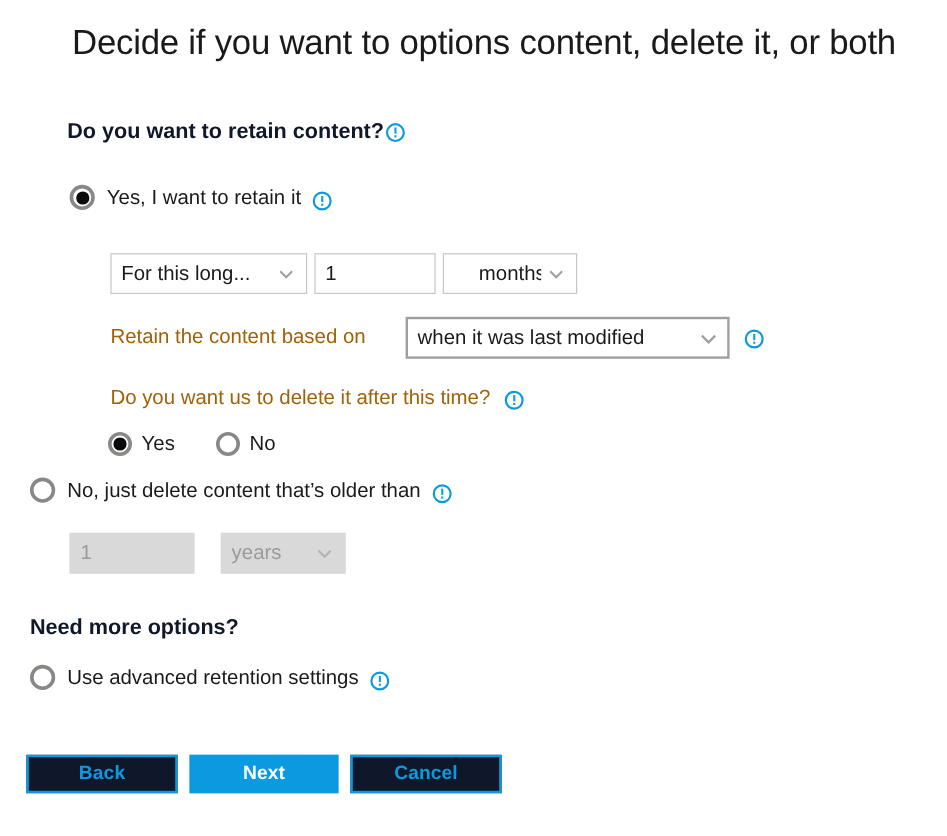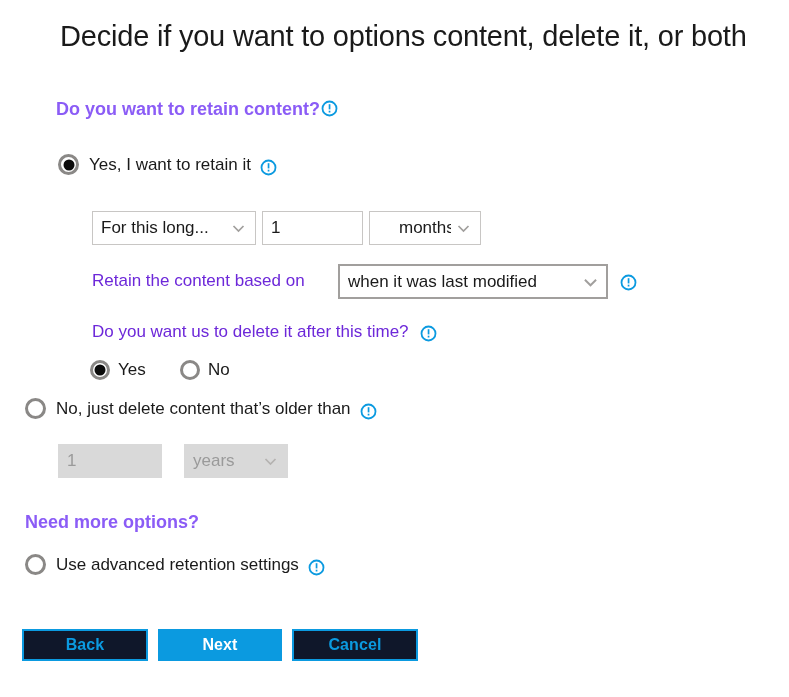--- a/index.html
+++ b/index.html
@@ -24,23 +24,24 @@
     letter-spacing: -0.2px;
     white-space: nowrap;
     color: #1a1a1a;
   }
 
   
   .section-head {
     position: absolute;
     font-size: 18px;
     font-weight: 700;
-    color: #8b5cf6;
+    color: #0f172a;
     white-space: nowrap;
     display: flex;
+    align-items: center;
     gap: 1px;
   }
   #retain-heading { left: 56px; top: 99px; }
   #more-options-heading { left: 25px; top: 512px; }
 
   
   .info-icon {
     display: inline-block;
     width: 17px; height: 17px;
     flex: 0 0 auto;
@@ -131,21 +132,21 @@
   #input-delete-age  { left: 58px; top: 444px; width: 104px; }
   #select-delete-unit{ left: 166px; top: 444px; width: 104px; margin-left: 18px; }
 
   
   .inline-row {
     position: absolute;
     display: flex;
     align-items: center;
     white-space: nowrap;
     font-size: 17px;
-    color: #6d28d9;
+    color: #a16207;
   }
   #retain-basis-label { left: 92px; top: 271px; }
   #delete-after-question { left: 92px; top: 322px; gap: 11px; }
 
   
   .btn {
     position: absolute;
     height: 32px;
     display: flex;
     align-items: center;

